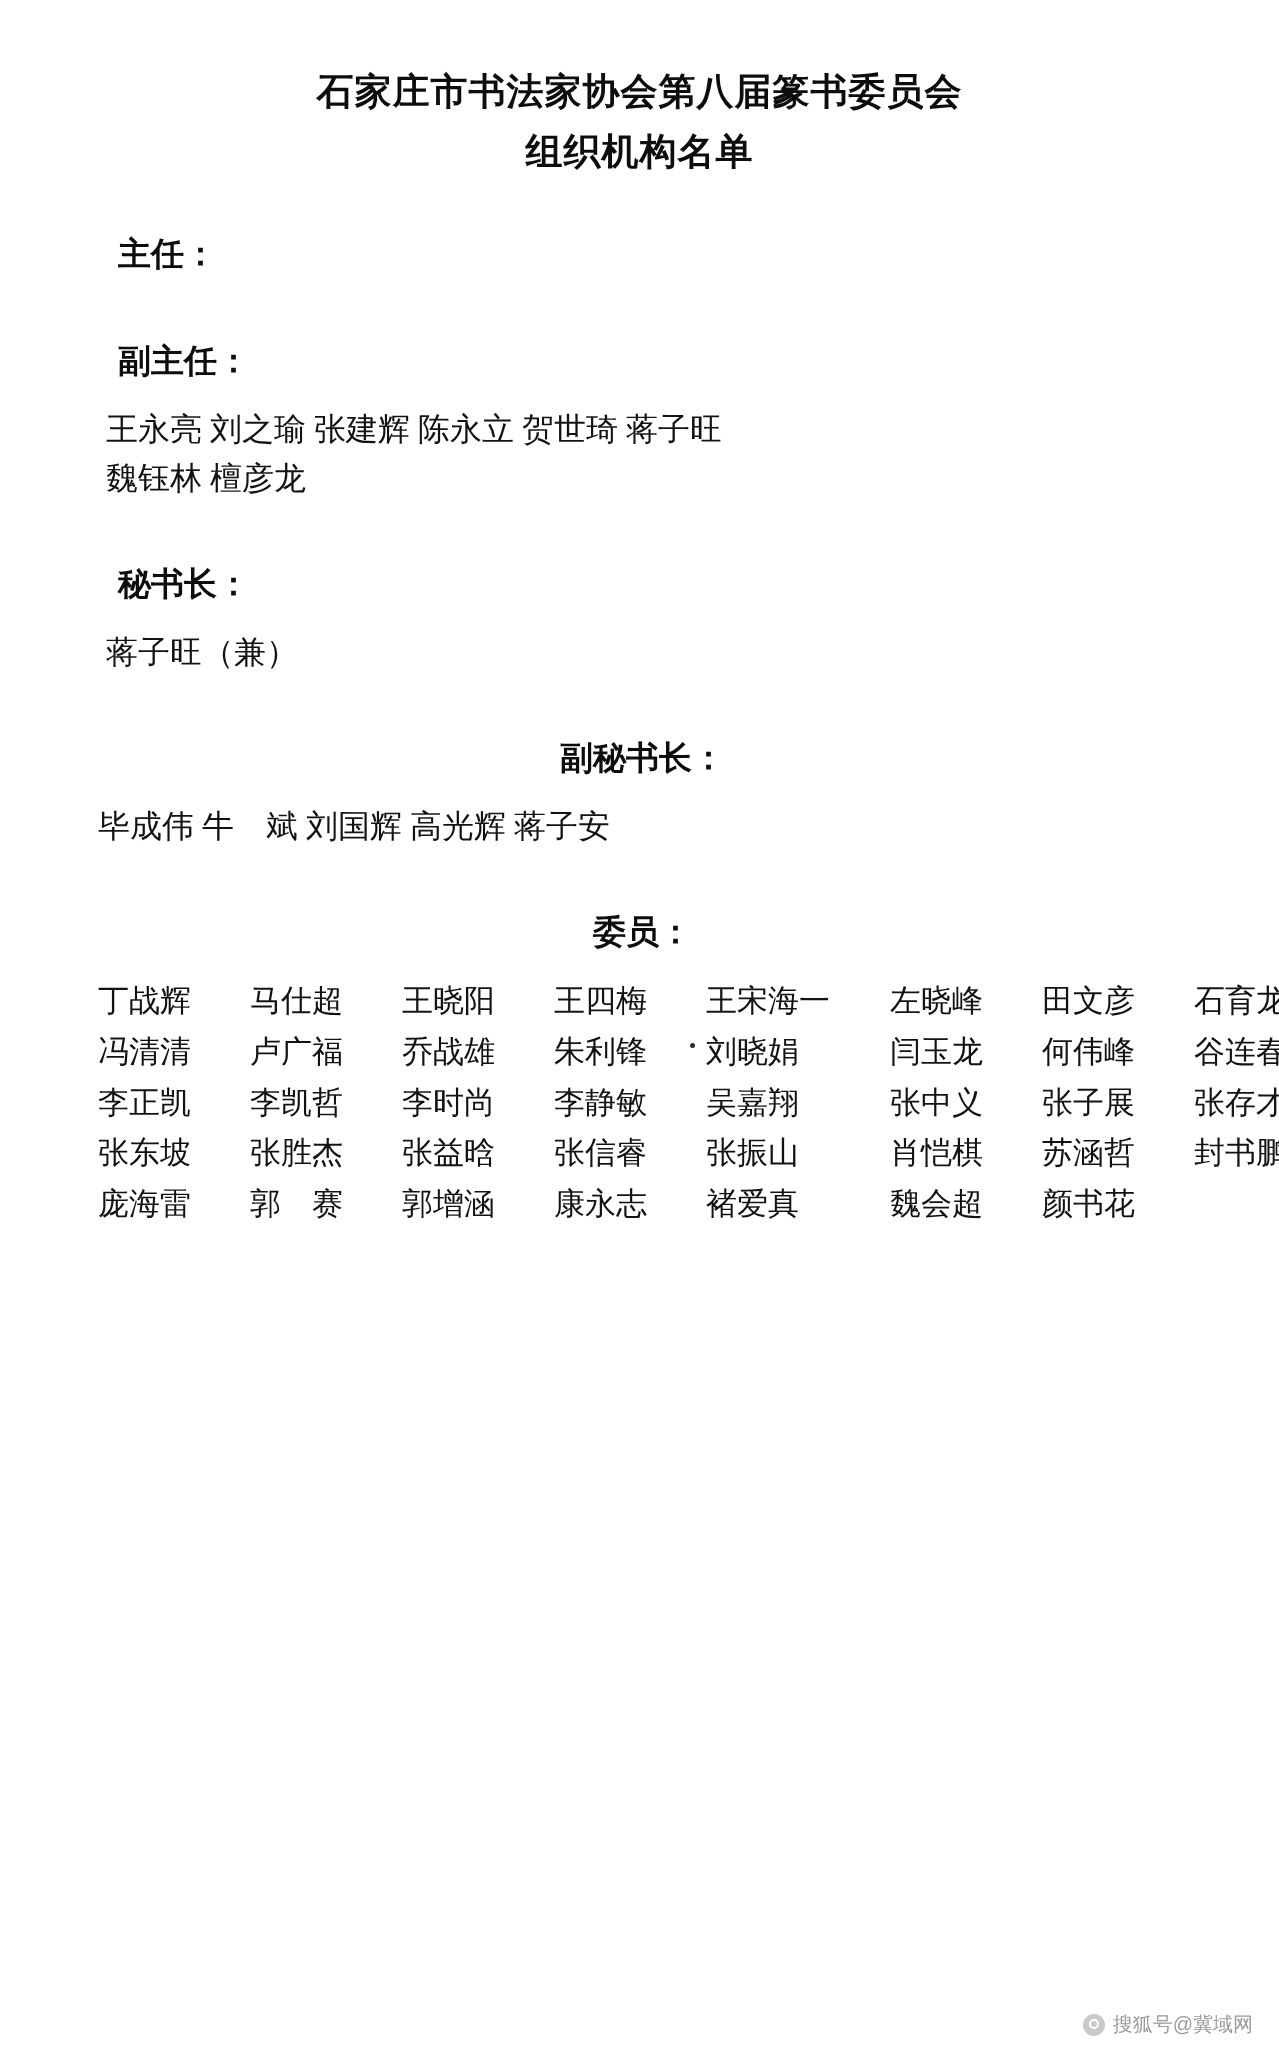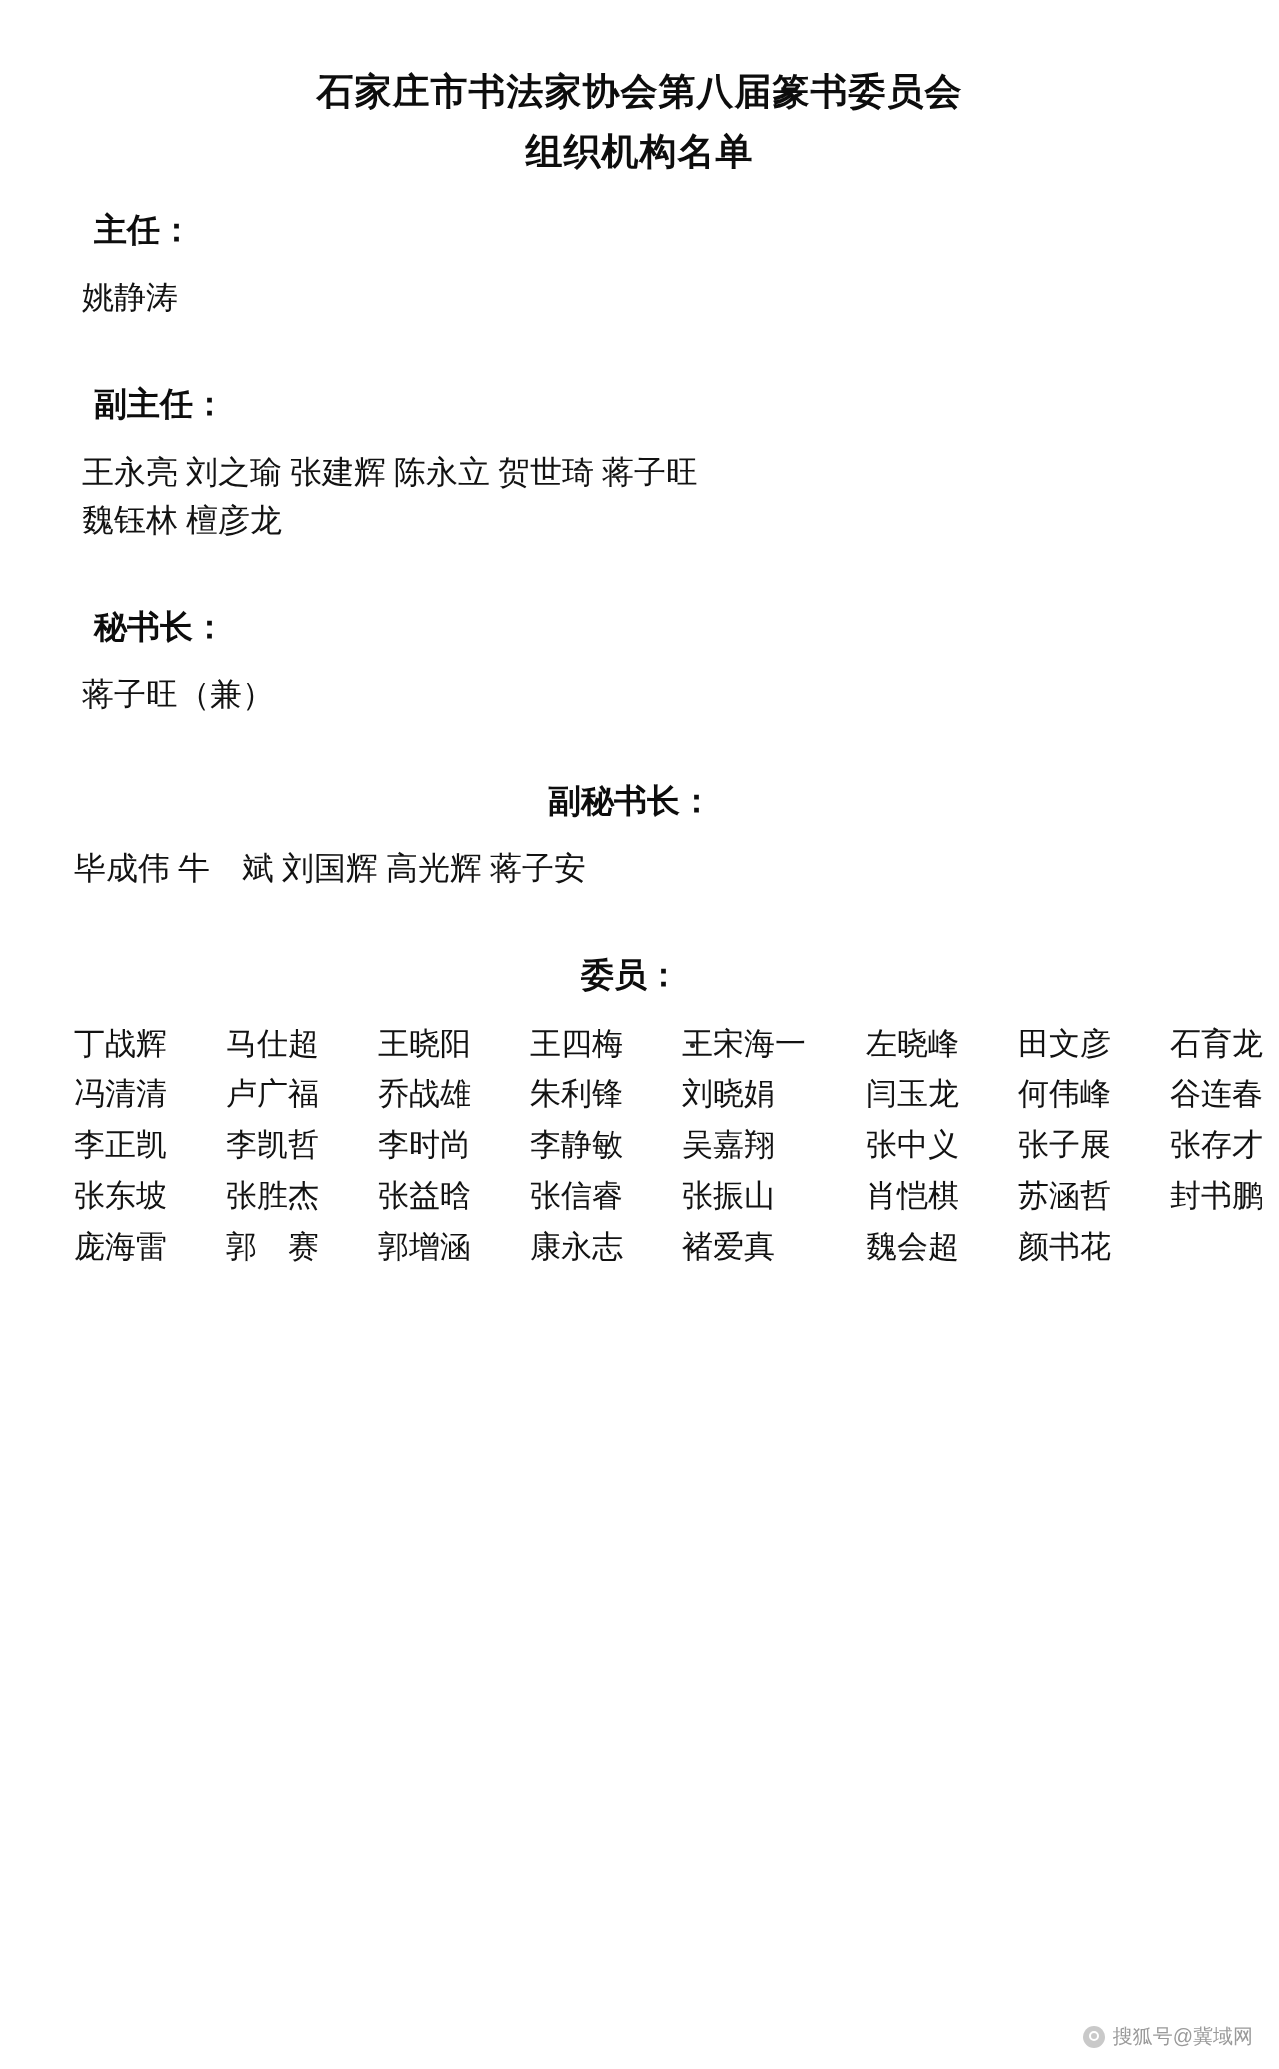--- a/index.html
+++ b/index.html
@@ -27,22 +27,22 @@
     padding-top: 62px;
   }
   .title-line {
     font-size: 37px;
     font-weight: bold;
     letter-spacing: 1px;
     line-height: 1.62;
     color: #0d0d0d;
   }
   .content {
-    padding: 0 92px 0 72px;
-    margin-top: 24px;
+    padding: 0 92px 0 96px;
+    margin-top: 48px;
     font-family: Liberation Serif, serif;
   }
   .section {
     margin-bottom: 58px;
   }
   .section-heading {
     font-size: 33px;
     font-weight: bold;
     line-height: 1.5;
     margin-left: 8px;
@@ -90,21 +90,21 @@
     left: 690px;
     top: 1043px;
     width: 5px;
     height: 5px;
     background: #2b2b2b;
     border-radius: 50%;
   }
   .watermark {
     position: absolute;
     right: 26px;
-    bottom: 19px;
+    bottom: 31px;
     display: flex;
     align-items: center;
     gap: 8px;
     color: #9a9a9a;
     font-size: 20px;
     font-family: "Liberation Sans", sans-serif;
   }
   .wm-logo {
     width: 22px;
     height: 22px;
@@ -132,21 +132,20 @@
 
   <div class="title-block">
     <div class="title-line">石家庄市书法家协会第八届篆书委员会</div>
     <div class="title-line">组织机构名单</div>
   </div>
 
   <div class="content">
 
     <div class="section">
       <div class="section-heading heading-indent-1">主任：</div>
-      <div class="name-line">姚静涛</div>
     </div>
 
     <div class="section">
       <div class="section-heading heading-indent-1">副主任：</div>
       <div class="name-line">王永亮 刘之瑜 张建辉 陈永立 贺世琦 蒋子旺</div>
       <div class="name-line">魏钰林 檀彦龙</div>
     </div>
 
     <div class="section">
       <div class="section-heading heading-indent-1">秘书长：</div>

